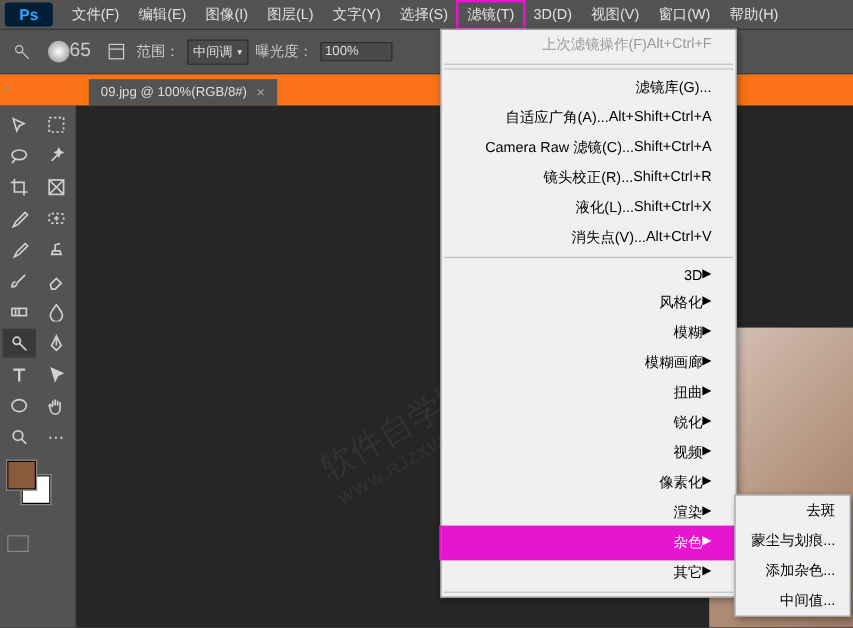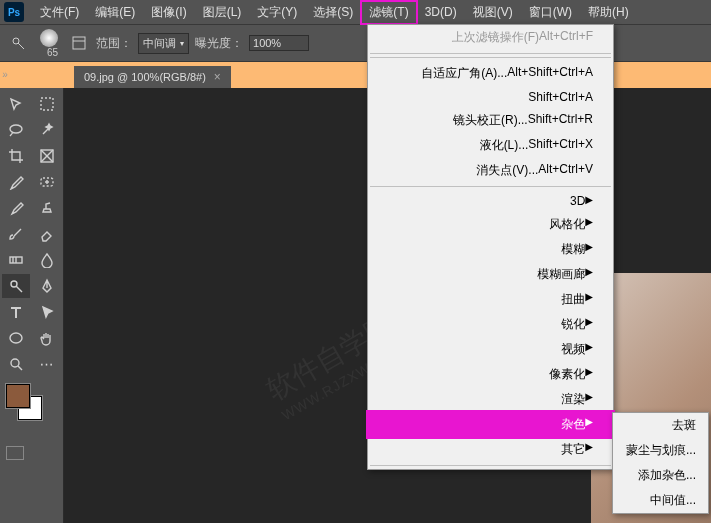--- a/index.html
+++ b/index.html
@@ -1,30 +1,30 @@
 <!DOCTYPE html>
 <html><head>
 <meta charset="utf-8">
 <style>
 *{margin:0;padding:0;box-sizing:border-box;font-family:"Microsoft YaHei",Arial,sans-serif;user-select:none}
 body{width:711px;height:523px;background:#535353;overflow:hidden;font-size:12px;color:#d0d0d0;position:relative}
 .menubar{height:24px;background:#535353;display:flex;align-items:center;padding-left:4px}
-.ps-logo{width:20px;height:20px;background:#001e36;border-radius:3px;display:flex;align-items:center;justify-content:center;color:#31a8ff;font-weight:bold;font-size:10px;margin-right:8px}
+.ps-logo{width:40px;height:20px;background:#001e36;border-radius:3px;display:flex;align-items:center;justify-content:center;color:#31a8ff;font-weight:bold;font-size:13px;margin-right:8px}
 .menu-item{padding:3px 8px;cursor:default;font-size:12px;color:#e0e0e0}
 .menu-item.active{outline:2px solid #e815d0;outline-offset:-1px}
 .optbar{height:38px;background:#535353;border-top:1px solid #383838;border-bottom:1px solid #383838;display:flex;align-items:center;padding:0 6px;gap:6px}
 .tool-preset{width:24px;height:24px;display:flex;align-items:center;justify-content:center}
-.brush-prev{display:flex;flex-direction:column;align-items:flex-end;color:#ccc;font-size:10px;padding:0 4px}
+.brush-prev{display:flex;flex-direction:row;align-items:center;color:#ccc;font-size:16px;padding:0 4px}
 .brush-dot{width:18px;height:18px;background:radial-gradient(circle,#fff 0%,#888 100%);border-radius:50%}
 .opt-label{color:#ccc;font-size:12px}
 .opt-select{display:inline-flex;align-items:center;background:#4a4a4a;border:1px solid #2d2d2d;padding:2px 4px;font-size:11px;color:#ddd;gap:4px}
 .opt-select .chev{font-size:8px}
 .opt-input{width:60px;background:#4a4a4a;border:1px solid #2d2d2d;color:#ddd;padding:1px 3px;font-size:11px}
 .icon-btn{width:22px;height:22px;display:flex;align-items:center;justify-content:center;color:#ccc}
-.tabbar{height:26px;background:#fdba74;display:flex;align-items:flex-end;padding-left:74px}
+.tabbar{height:26px;background:#f97316;display:flex;align-items:flex-end;padding-left:74px}
 .doctab{background:#535353;padding:4px 10px;font-size:11px;color:#ddd;display:flex;align-items:center;gap:8px}
 .doctab .x{font-size:12px;color:#aaa}
 .left-strip{position:absolute;left:0;top:64px;width:10px;height:20px;display:flex;align-items:center;justify-content:center;color:#999;font-size:10px}
 .toolbox{position:absolute;left:0;top:88px;width:64px;bottom:0;background:#535353;border-right:1px solid #2b2b2b;padding:4px 2px}
 .tool-grid{display:grid;grid-template-columns:1fr 1fr;gap:2px}
 .tool{width:28px;height:24px;display:flex;align-items:center;justify-content:center;color:#d8d8d8;font-size:14px;cursor:default}
 .tool.sel{background:#3a3a3a}
 .tool svg{width:16px;height:16px;stroke:#d0d0d0;fill:none;stroke-width:1.4}
 .swatches{margin-top:8px;position:relative;width:40px;height:40px;margin-left:4px}
 .sw-fg{position:absolute;width:24px;height:24px;background:#8b5a3c;border:1px solid #000;outline:1px solid #888;left:0;top:0}
@@ -232,24 +232,29 @@
 </div>
 
 <div class="dropdown">
   <div class="dd-item disabled">
     <span>上次滤镜操作(F)</span>
     <span>Alt+Ctrl+F</span>
   </div>
   <div class="dd-sep"></div>
   <div class="dd-sep"></div>
   <div class="dd-item">
+      <span>滤镜库(G)...</span>
+      <span></span>
+    </div>
+  <div class="dd-item">
       <span>自适应广角(A)...</span>
       <span>Alt+Shift+Ctrl+A</span>
     </div>
   <div class="dd-item">
+      <span>Camera Raw 滤镜(C)...</span>
       <span>Shift+Ctrl+A</span>
     </div>
   <div class="dd-item">
       <span>镜头校正(R)...</span>
       <span>Shift+Ctrl+R</span>
     </div>
   <div class="dd-item">
       <span>液化(L)...</span>
       <span>Shift+Ctrl+X</span>
     </div>

